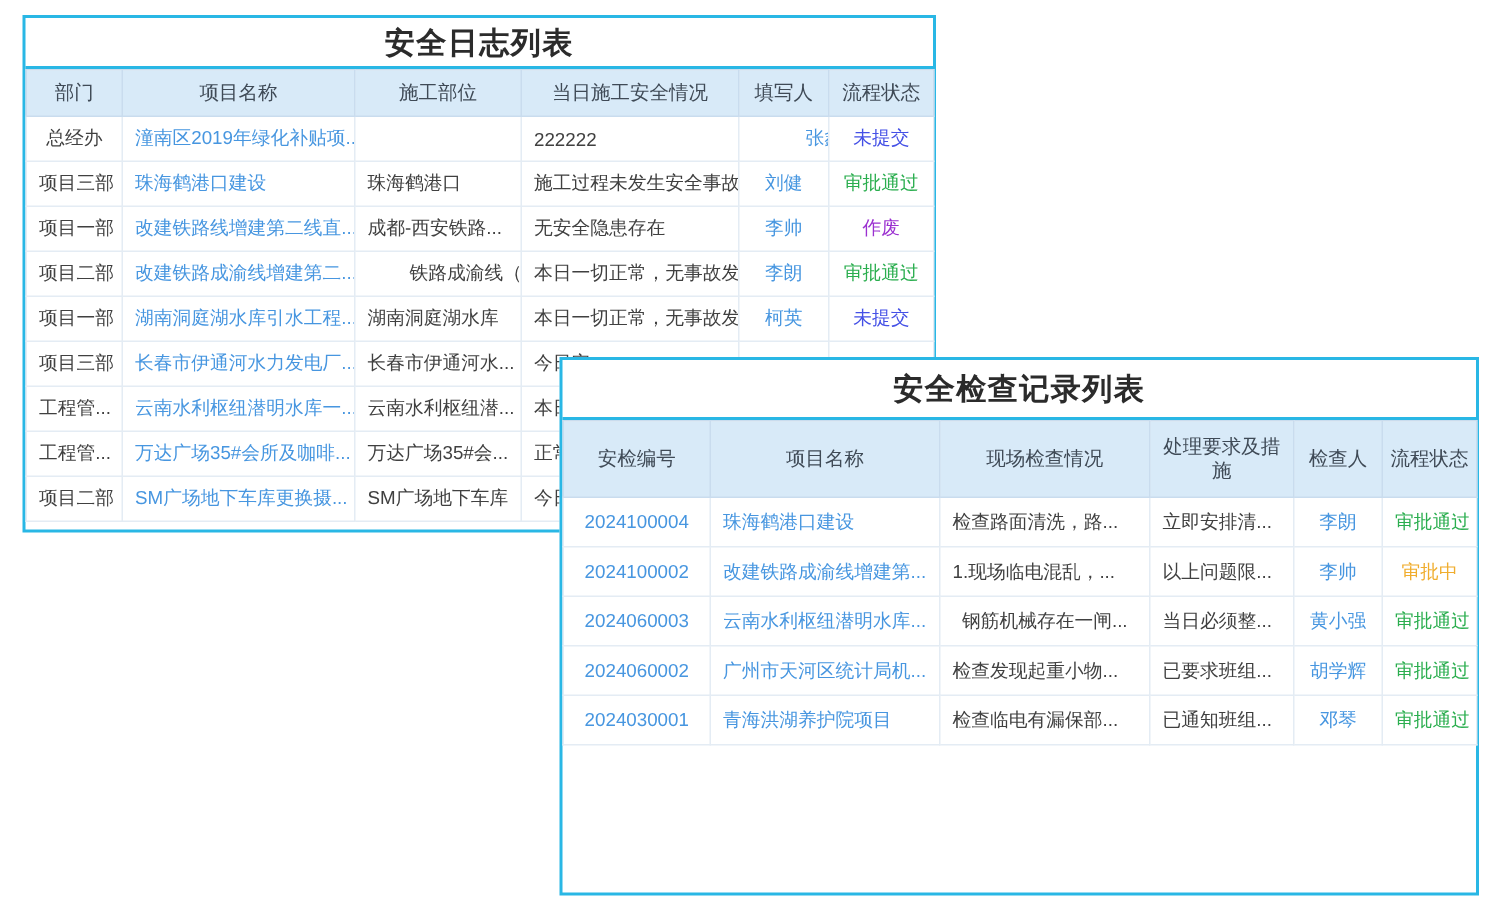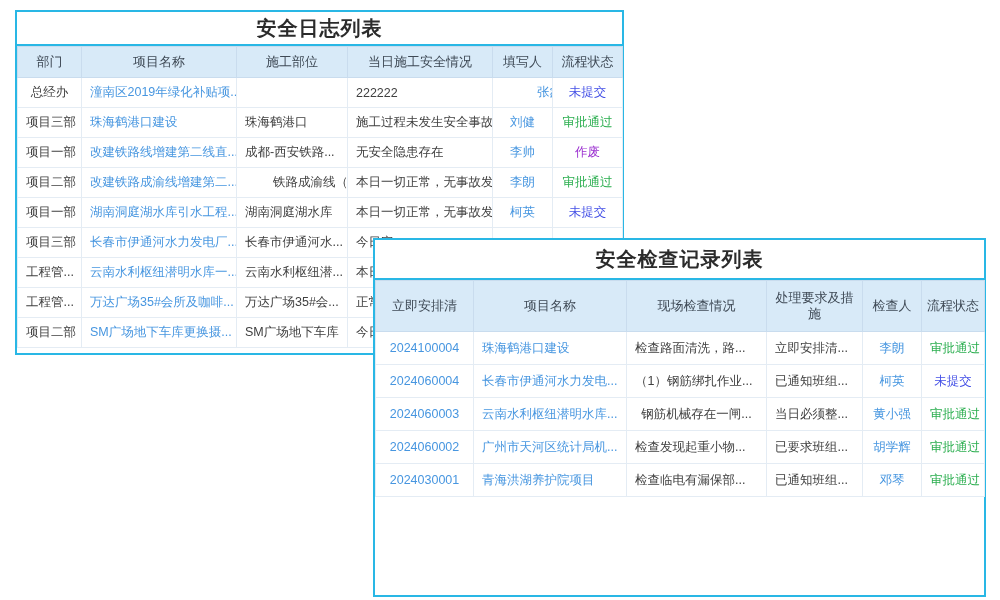--- a/index.html
+++ b/index.html
@@ -134,44 +134,44 @@
       <colgroup>
         <col style="width: 98px;">
         <col style="width: 153px;">
         <col style="width: 140px;">
         <col style="width: 96px;">
         <col style="width: 59px;">
         <col style="width: 63px;">
       </colgroup>
       <thead>
         <tr>
-          <th style="text-align: center;">立即安排清</th>
+          <th style="text-align: center;">安检编号</th>
           <th style="text-align: center;">项目名称</th>
           <th style="text-align: center;">现场检查情况</th>
           <th style="text-align: center;">处理要求及措施</th>
           <th style="text-align: center;">检查人</th>
           <th style="text-align: center;">流程状态</th>
         </tr>
       </thead>
       <tbody>
         <tr>
           <td style="text-align: center; color: rgb(71, 150, 224);">2024100004</td>
           <td style="text-align: left; color: rgb(71, 150, 224);">珠海鹤港口建设</td>
           <td style="text-align: left;">检查路面清洗，路...</td>
           <td style="text-align: left;">立即安排清...</td>
           <td style="text-align: center; color: rgb(71, 150, 224);">李朗</td>
           <td style="text-align: center; color: rgb(43, 174, 79);">审批通过</td>
         </tr>
         <tr>
-          <td style="text-align: center; color: rgb(71, 150, 224);">2024060004</td>
-          <td style="text-align: left; color: rgb(71, 150, 224);">长春市伊通河水力发电...</td>
-          <td style="text-align: left;">（1）钢筋绑扎作业...</td>
-          <td style="text-align: left;">已通知班组...</td>
-          <td style="text-align: center; color: rgb(71, 150, 224);">柯英</td>
-          <td style="text-align: center; color: rgb(68, 80, 230);">未提交</td>
+          <td style="text-align: center; color: rgb(71, 150, 224);">2024100002</td>
+          <td style="text-align: left; color: rgb(71, 150, 224);">改建铁路成渝线增建第...</td>
+          <td style="text-align: left;">1.现场临电混乱，...</td>
+          <td style="text-align: left;">以上问题限...</td>
+          <td style="text-align: center; color: rgb(71, 150, 224);">李帅</td>
+          <td style="text-align: center; color: rgb(240, 173, 46);">审批中</td>
         </tr>
         <tr>
           <td style="text-align: center; color: rgb(71, 150, 224);">2024060003</td>
           <td style="text-align: left; color: rgb(71, 150, 224);">云南水利枢纽潜明水库...</td>
           <td style="text-align: center;">钢筋机械存在一闸...</td>
           <td style="text-align: left;">当日必须整...</td>
           <td style="text-align: center; color: rgb(71, 150, 224);">黄小强</td>
           <td style="text-align: center; color: rgb(43, 174, 79);">审批通过</td>
         </tr>
         <tr>

